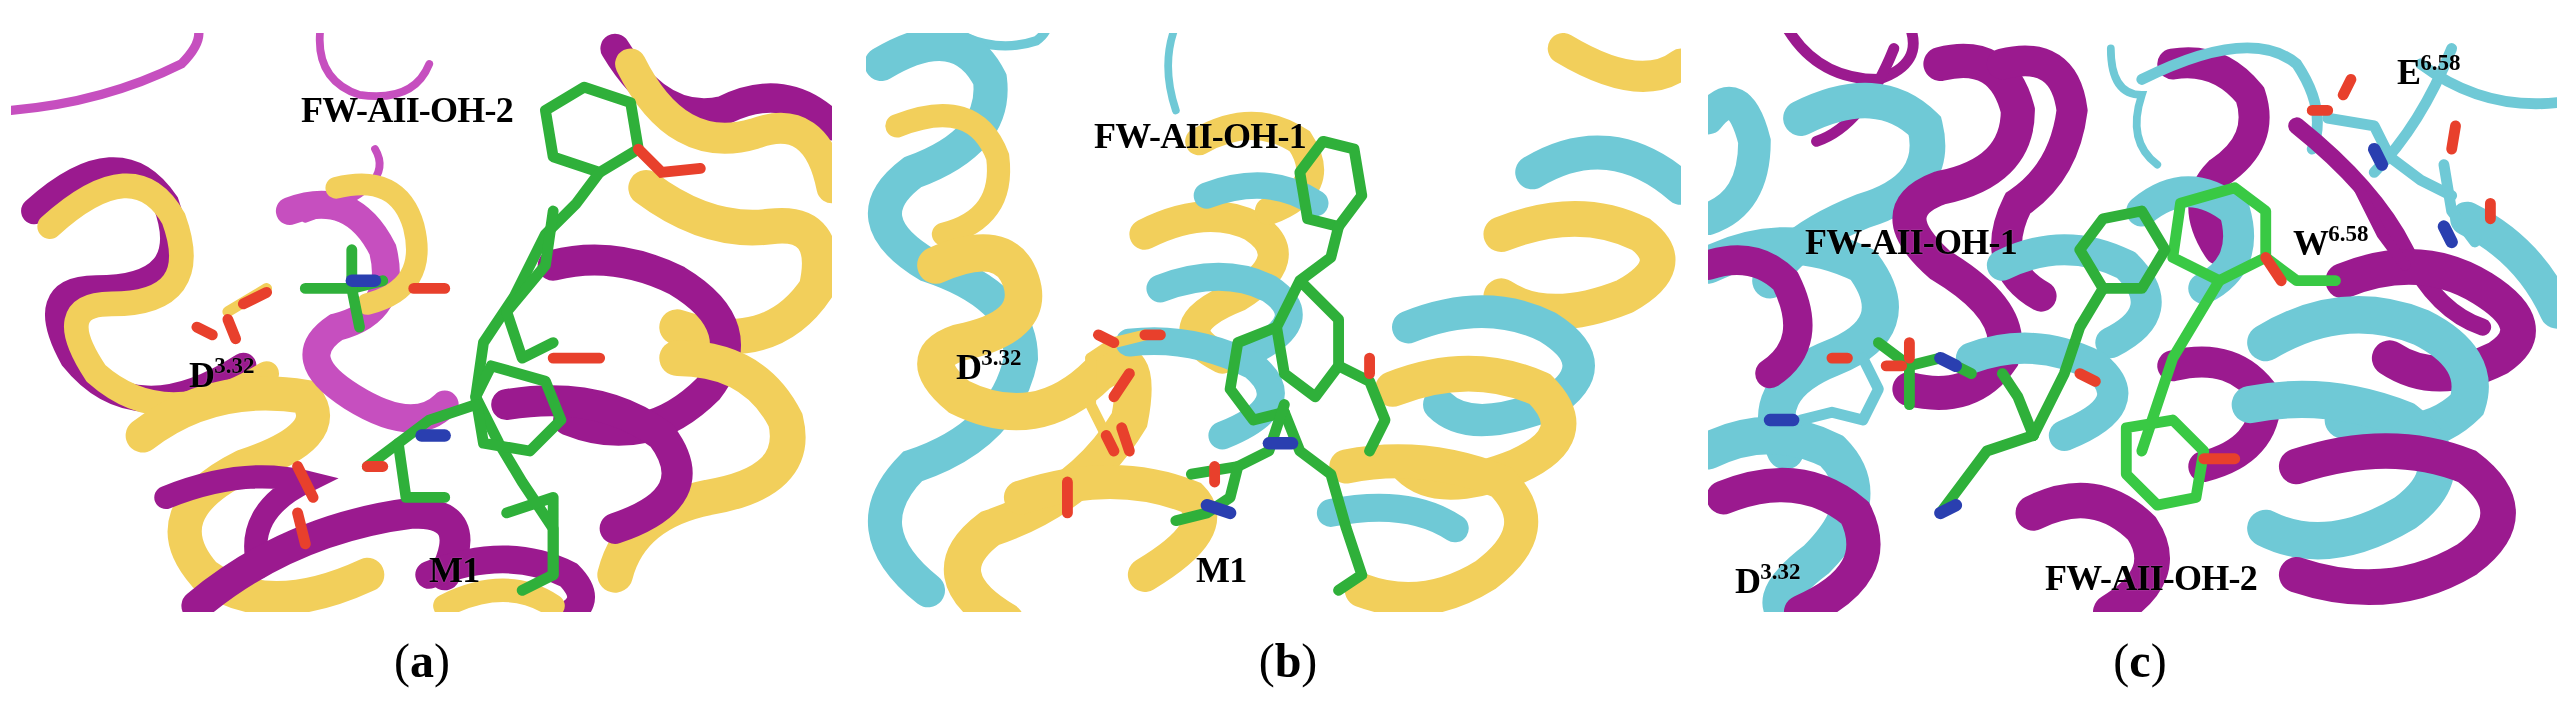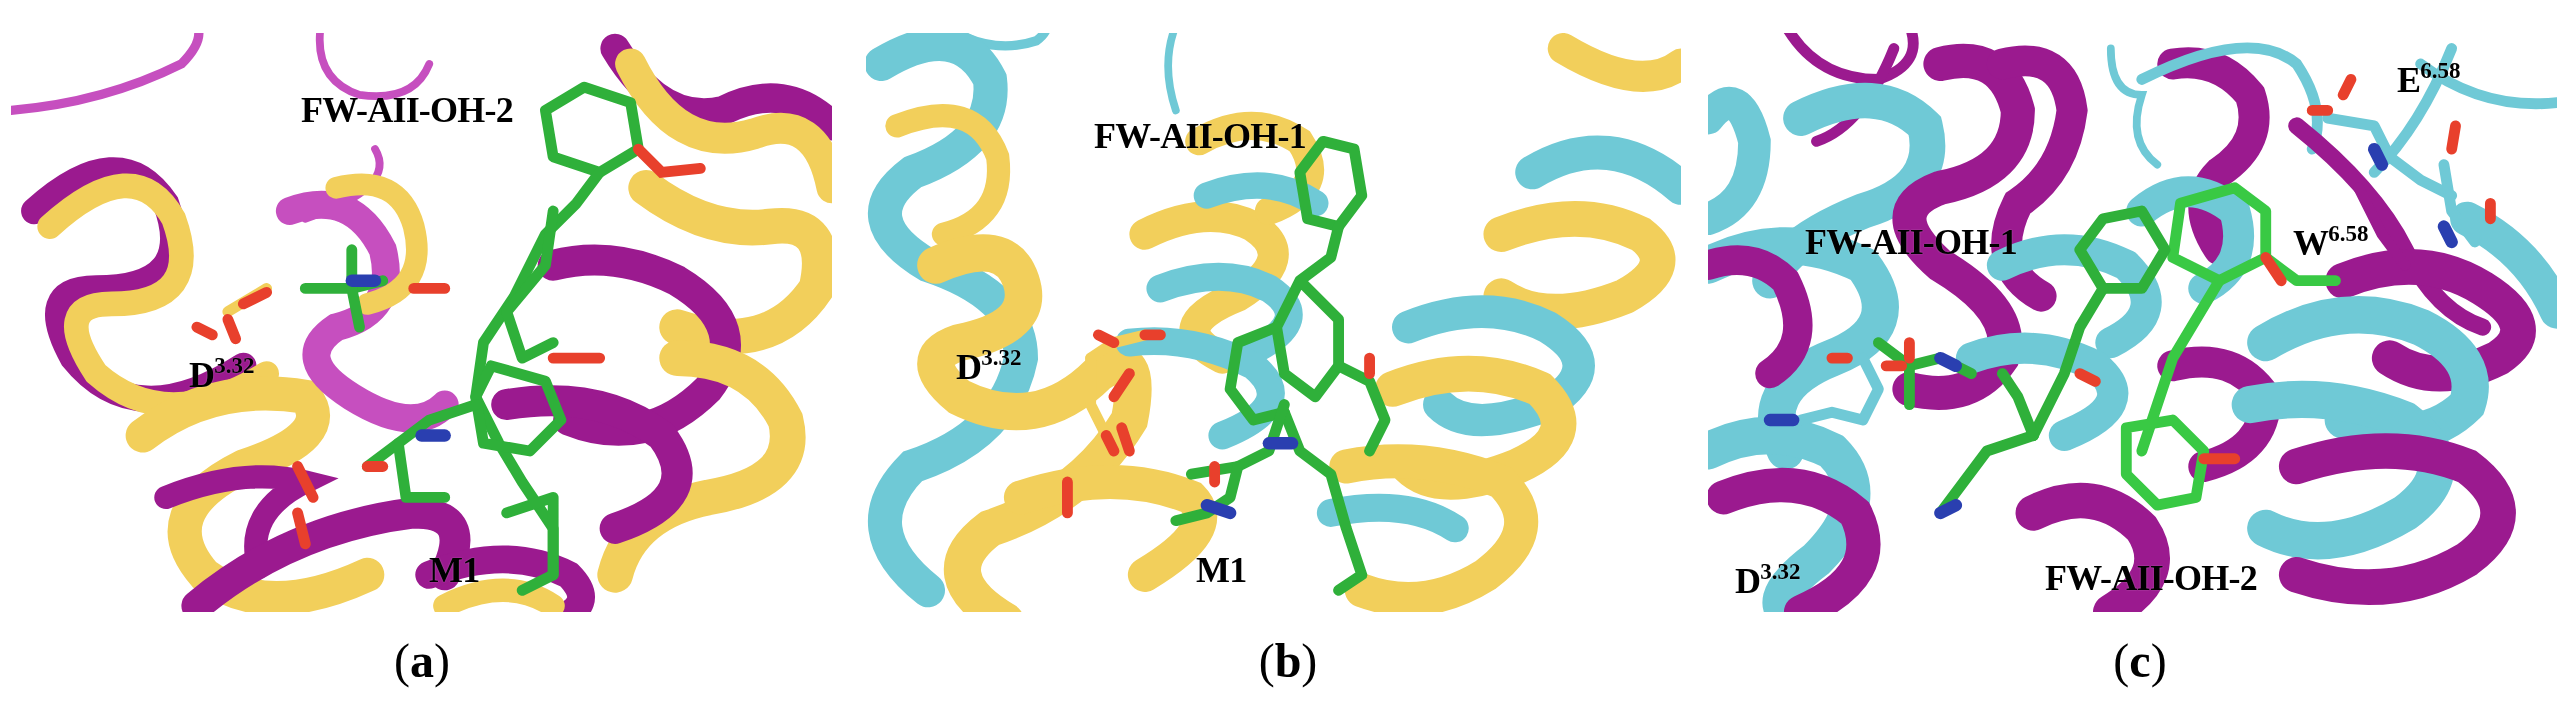--- a/index.html
+++ b/index.html
@@ -195,21 +195,21 @@
     </g>
   </svg>
   <div class="label" style="left:97px; top:191px;">FW-AII-OH-1</div>
   <div class="label" style="left:337px; top:527px;">FW-AII-OH-2</div>
   <div class="label" style="left:27px; top:530px;">
     <span>D</span><sup>3.32</sup>
   </div>
   <div class="label" style="left:585px; top:192px;font-family:Liberation Serif, serif;">
     <span>W</span><sup>6.58</sup>
   </div>
-  <div class="label" style="left:689px; top:29px;">
+  <div class="label" style="left:689px; top:21px;">
     <span>E</span><sup>6.58</sup>
   </div>
 </div>
 
 <div class="caption" style="left:422px;">
   <span>(</span><b>a</b><span>)</span>
 </div>
 <div class="caption" style="left:1288px;">
   <span>(</span><b>b</b><span>)</span>
 </div>

